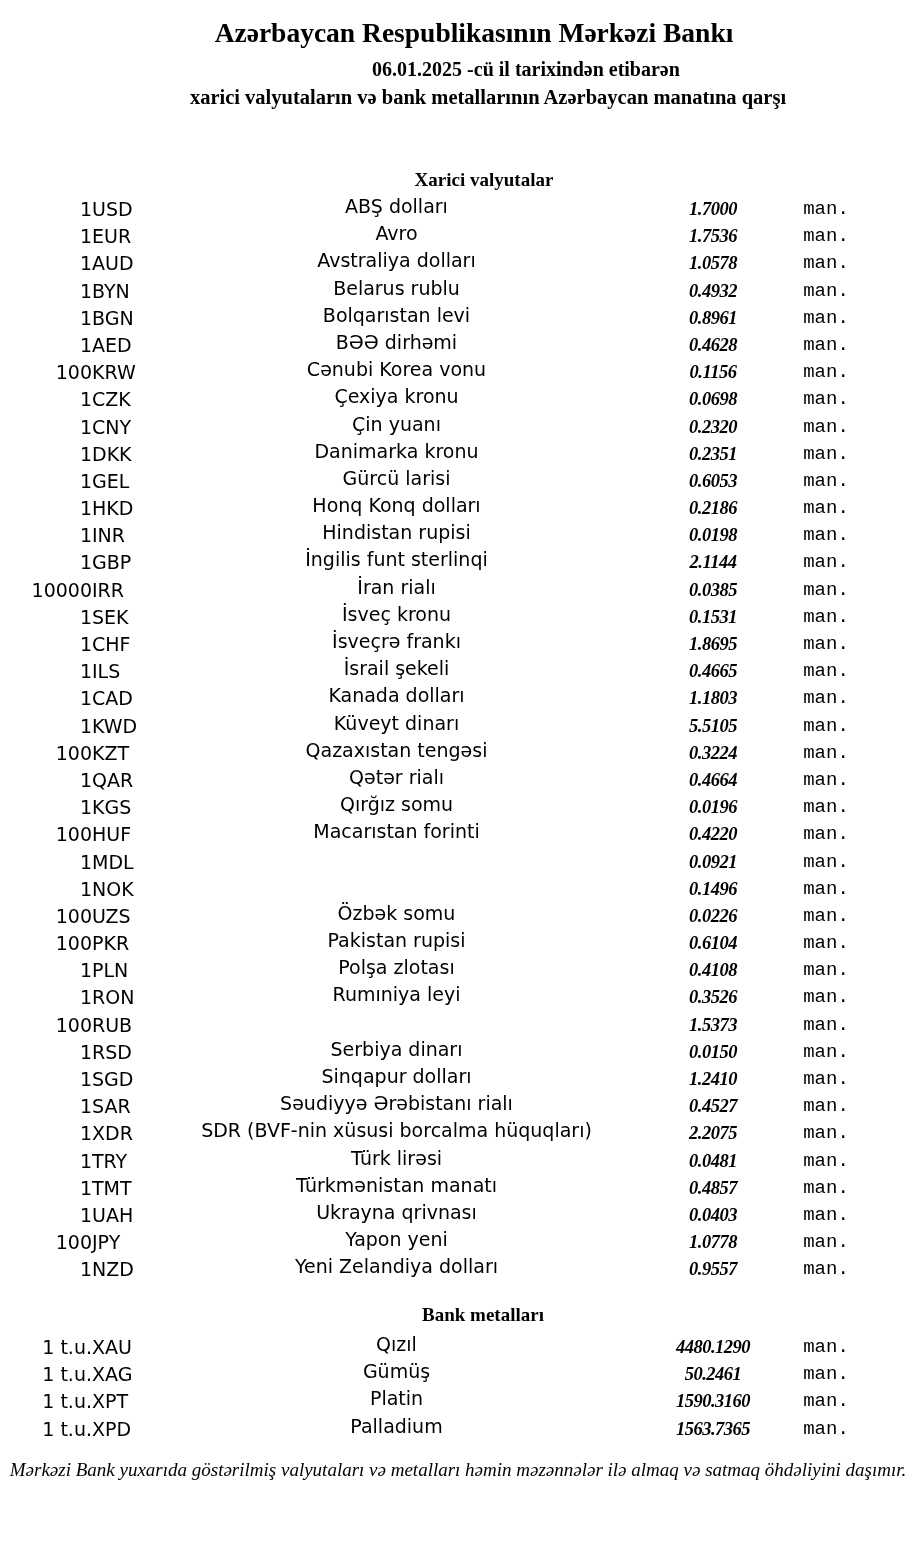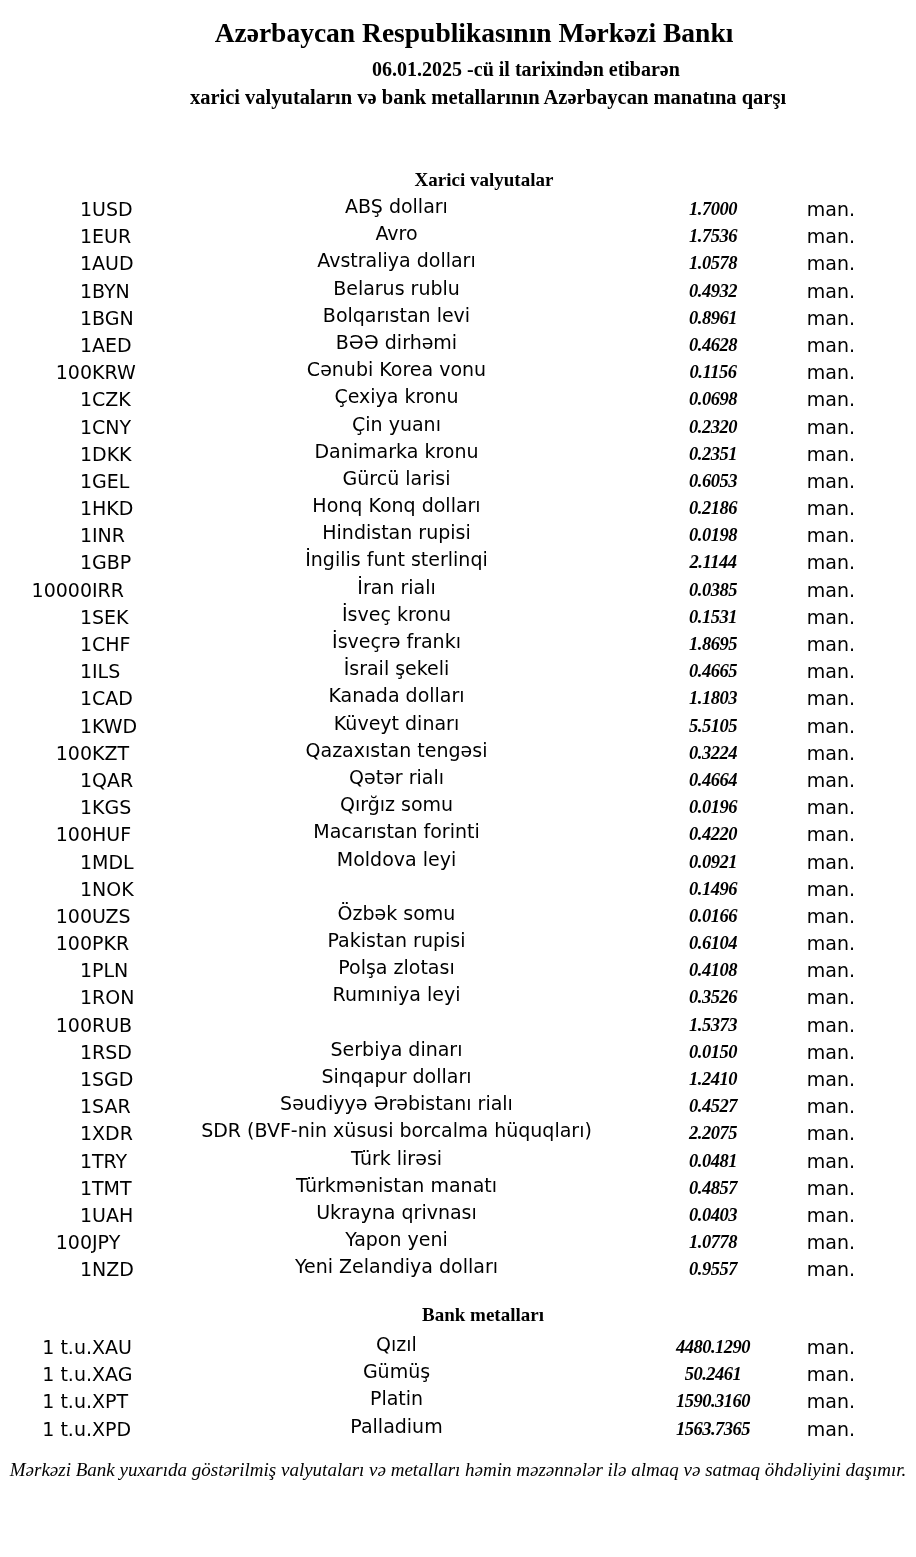--- a/index.html
+++ b/index.html
@@ -42,21 +42,21 @@
   }
   .cell-qty  { grid-column: 1; text-align: right; }
   .cell-code { grid-column: 2; text-align: left; }
   .cell-name { grid-column: 4; text-align: center; position: relative; top: -3px; }
   .cell-rate {
     grid-column: 5; text-align: center;
     font-family: "Liberation Serif", serif;
     font-style: italic; font-weight: bold;
     font-size: 18.5px; letter-spacing: -0.5px;
   }
-  .cell-unit { grid-column: 7; text-align: right; }
+  .cell-unit { grid-column: 7; text-align: center; font-family: Liberation Mono, monospace; }
 
   .footer-note {
     position: absolute;
     top: 1459px; left: 0;
     width: 916px;
     text-align: center;
     font-family: "Liberation Serif", serif;
     font-style: italic;
     font-size: 19px;
     white-space: nowrap;
@@ -265,37 +265,36 @@
         <span class="cell-qty">100</span>
         <span class="cell-code">HUF</span>
         <span class="cell-name">Macarıstan forinti</span>
         <span class="cell-rate">0.4220</span>
         <span class="cell-unit">man.</span>
       </div>
 
       <div class="row">
         <span class="cell-qty">1</span>
         <span class="cell-code">MDL</span>
-        <span class="cell-name">Moldova leyi</span>
         <span class="cell-rate">0.0921</span>
         <span class="cell-unit">man.</span>
       </div>
 
       <div class="row">
         <span class="cell-qty">1</span>
         <span class="cell-code">NOK</span>
         <span class="cell-rate">0.1496</span>
         <span class="cell-unit">man.</span>
       </div>
 
       <div class="row">
         <span class="cell-qty">100</span>
         <span class="cell-code">UZS</span>
         <span class="cell-name">Özbək somu</span>
-        <span class="cell-rate">0.0166</span>
+        <span class="cell-rate">0.0226</span>
         <span class="cell-unit">man.</span>
       </div>
 
       <div class="row">
         <span class="cell-qty">100</span>
         <span class="cell-code">PKR</span>
         <span class="cell-name">Pakistan rupisi</span>
         <span class="cell-rate">0.6104</span>
         <span class="cell-unit">man.</span>
       </div>

